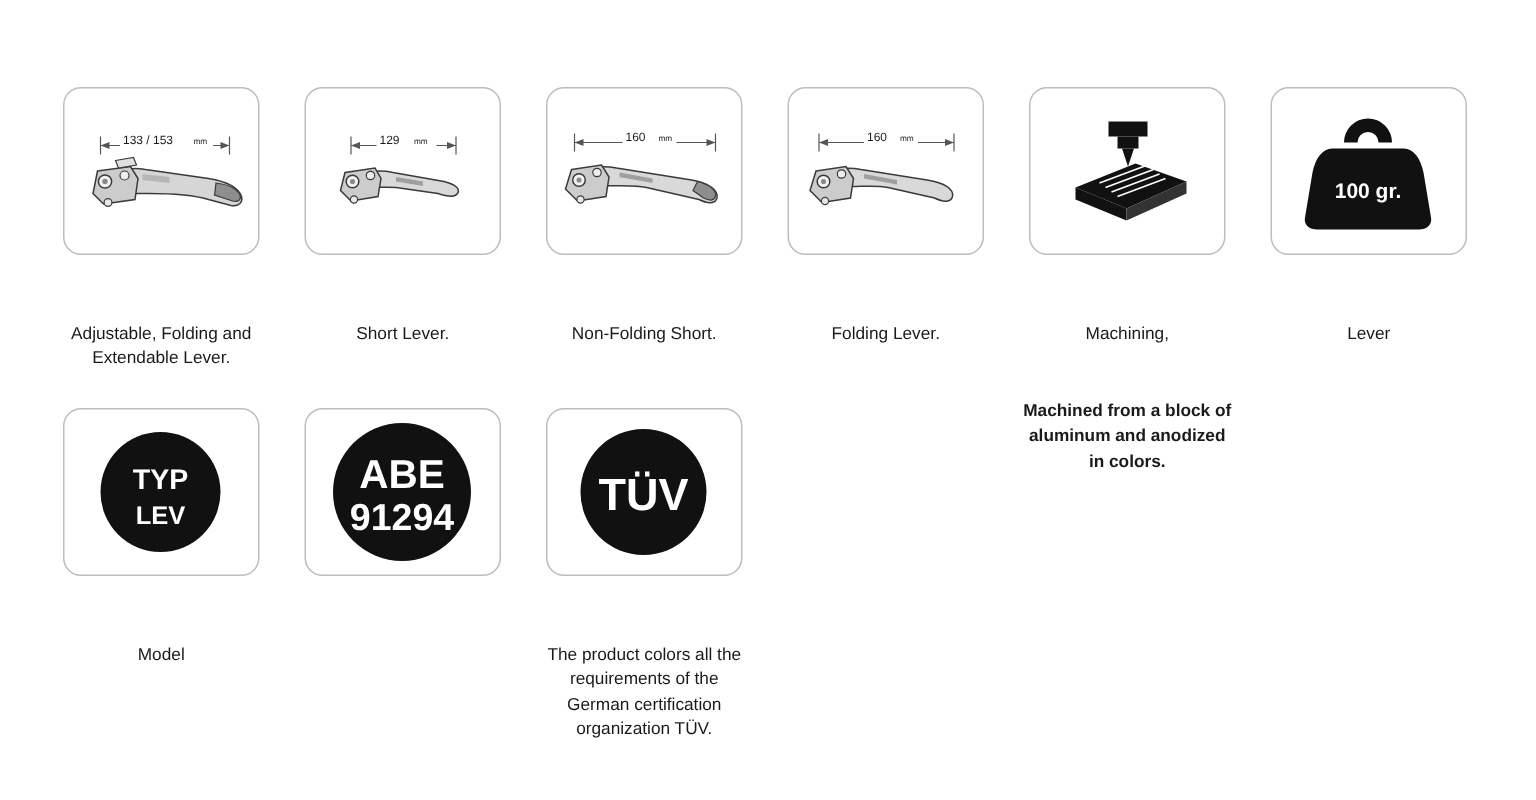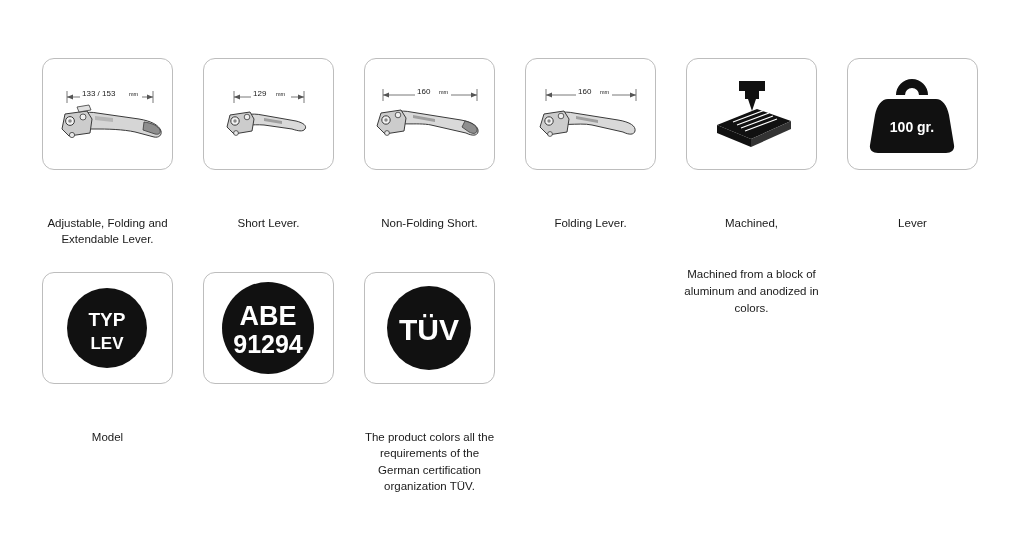--- a/index.html
+++ b/index.html
@@ -55,21 +55,21 @@
     font-size: 11.5px;
     font-weight: normal;
     line-height: 1.42;
     text-align: center;
     color: #1a1a1a;
     width: 139px;
   }
   .subcaption {
     margin-top: 3px;
     font-size: 11.5px;
-    font-weight: normal;
+    font-weight: bold;
     line-height: 1.45;
     text-align: center;
     color: #1a1a1a;
     width: 139px;
   }
   .cap-narrow { width: 131px; }
 
   svg { display: block; }
 
   .dim-text {
@@ -208,21 +208,21 @@
           <polygon points="64,80 104,62 104,70 64,88" fill="#333"></polygon>
 
           <g stroke="#fff" stroke-width="1.1">
             <line x1="46" y1="63" x2="78" y2="51"></line>
             <line x1="50" y1="66" x2="82" y2="54"></line>
             <line x1="54" y1="69" x2="86" y2="57"></line>
             <line x1="58" y1="72" x2="90" y2="60"></line>
           </g>
         </svg>
       </div>
-      <div class="caption">Machined,</div>
+      <div class="caption">Machining,</div>
       <div class="subcaption">Machined from a block of aluminum and anodized in colors.</div>
     </div>
 
     <div class="cell" style="margin-right:0;">
       <div class="card">
         <svg width="129" height="110" viewBox="0 0 129 110">
           <path d="M64 20 a16 16 0 0 1 16 16 h-9 a7 7 0 0 0 -14 0 h-9 a16 16 0 0 1 16 -16 z" fill="#111"></path>
           <path d="M40 40 L88 40 C94 40 99 46 101 56 L106 86 C107 91 103 94 98 94 L30 94 C25 94 21 91 22 86 L27 56 C29 46 34 40 40 40 Z" fill="#111"></path>
           <text x="64" y="73" text-anchor="middle" fill="#ffffff" font-family="Liberation Sans, sans-serif" font-size="14" font-weight="bold">100 gr.</text>
         </svg>

